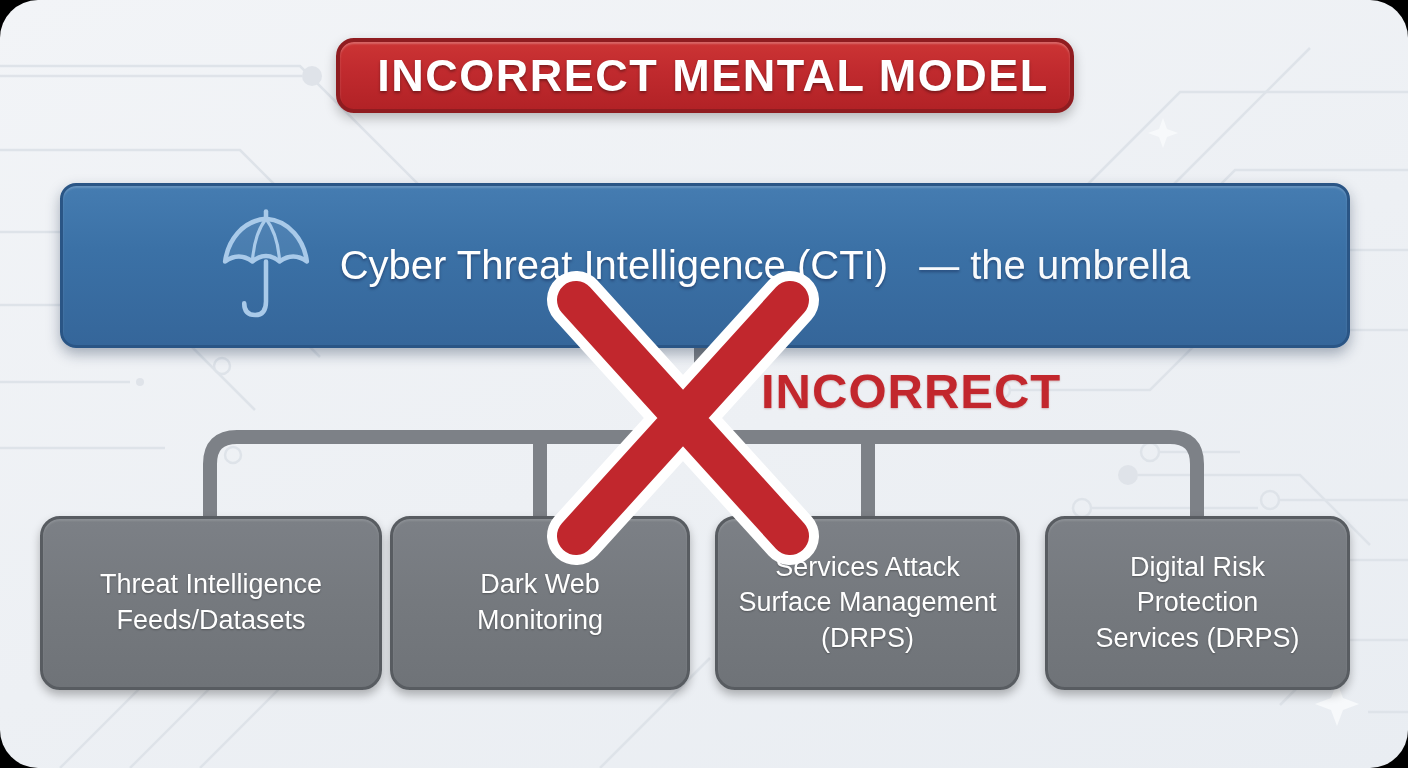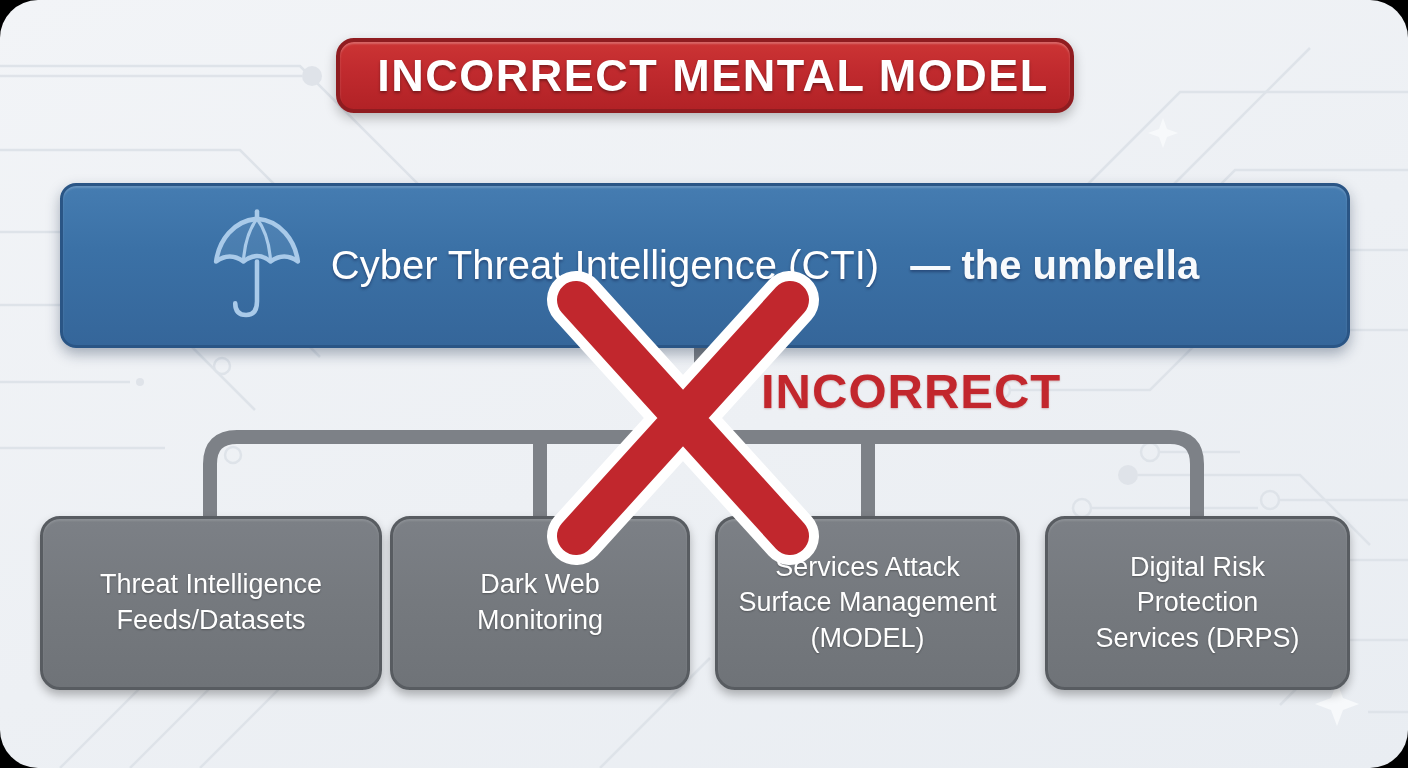--- a/index.html
+++ b/index.html
@@ -25,21 +25,21 @@
   
   .umbrella-bar{
     position:absolute;left:60px;top:183px;width:1290px;height:165px;
     background:linear-gradient(180deg,#457cb1 0%,#3b71a6 40%,#35669a 100%);
     border:3px solid #2a5585;border-radius:16px;
     box-shadow:0 6px 14px rgba(20,40,70,0.35), inset 0 2px 2px rgba(255,255,255,0.18);
     display:flex;align-items:center;justify-content:center;gap:28px;box-sizing:border-box;
   }
   .bar-title{color:#ffffff;font-size:40px;white-space:nowrap;text-shadow:0 2px 3px rgba(0,0,40,0.35);}
   .bar-title .bold{font-weight:normal;}
-  .bar-title .suffix{font-weight:bold;margin-left:20px;opacity:0.97;}
+  .bar-title .suffix{font-weight:normal;margin-left:20px;opacity:0.97;}
   
   .child-box{
     position:absolute;top:516px;height:174px;
     background:linear-gradient(180deg,#7c8086 0%,#75797e 50%,#6f7378 100%);
     border:3px solid #585c61;border-radius:20px;
     box-shadow:0 5px 10px rgba(0,0,0,0.28), inset 0 2px 2px rgba(255,255,255,0.12);
     display:flex;align-items:center;justify-content:center;box-sizing:border-box;
   }
   .box-label{color:#ffffff;font-size:27px;font-weight:500;text-align:center;line-height:1.32;
     text-shadow:0 1px 2px rgba(0,0,0,0.3);}
@@ -141,21 +141,21 @@
   <div class="child-box" style="left:390px;width:300px">
     <div class="box-label">
       <span class="line">Dark Web</span>
       <span class="line">Monitoring</span>
     </div>
   </div>
   <div class="child-box" style="left:715px;width:305px">
     <div class="box-label">
       <span class="line">Services Attack</span>
       <span class="line">Surface Management</span>
-      <span class="line">(MODEL)</span>
+      <span class="line">(DRPS)</span>
     </div>
   </div>
   <div class="child-box" style="left:1045px;width:305px">
     <div class="box-label">
       <span class="line">Digital Risk</span>
       <span class="line">Protection</span>
       <span class="line">Services (DRPS)</span>
     </div>
   </div>
 

